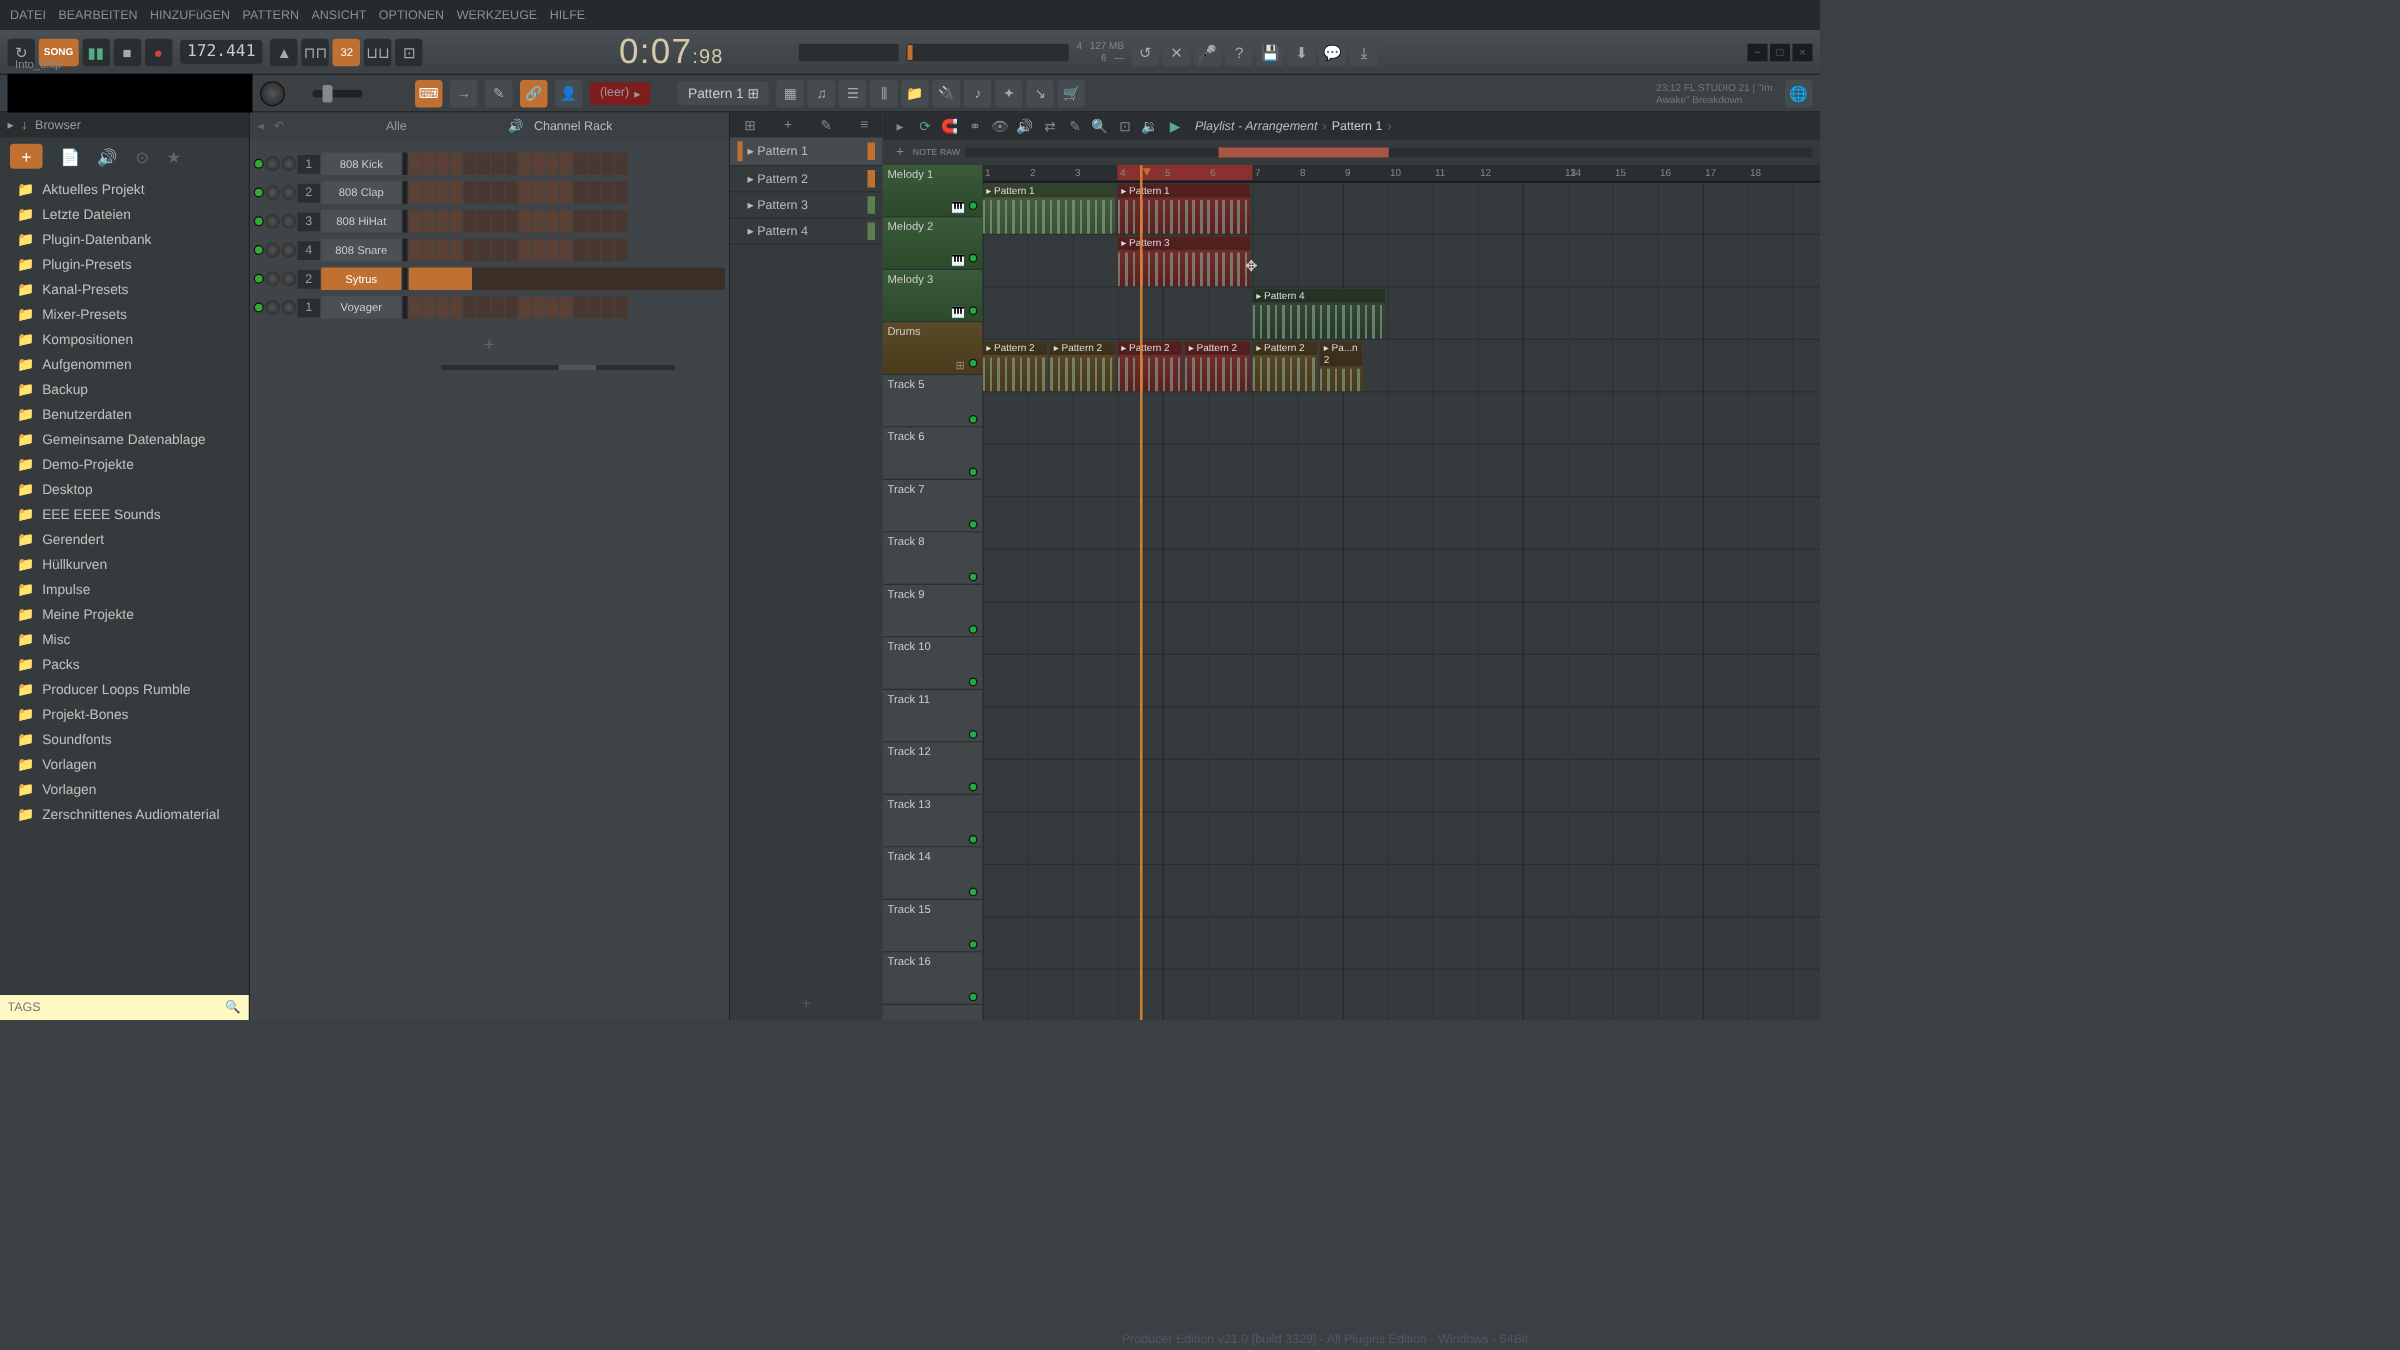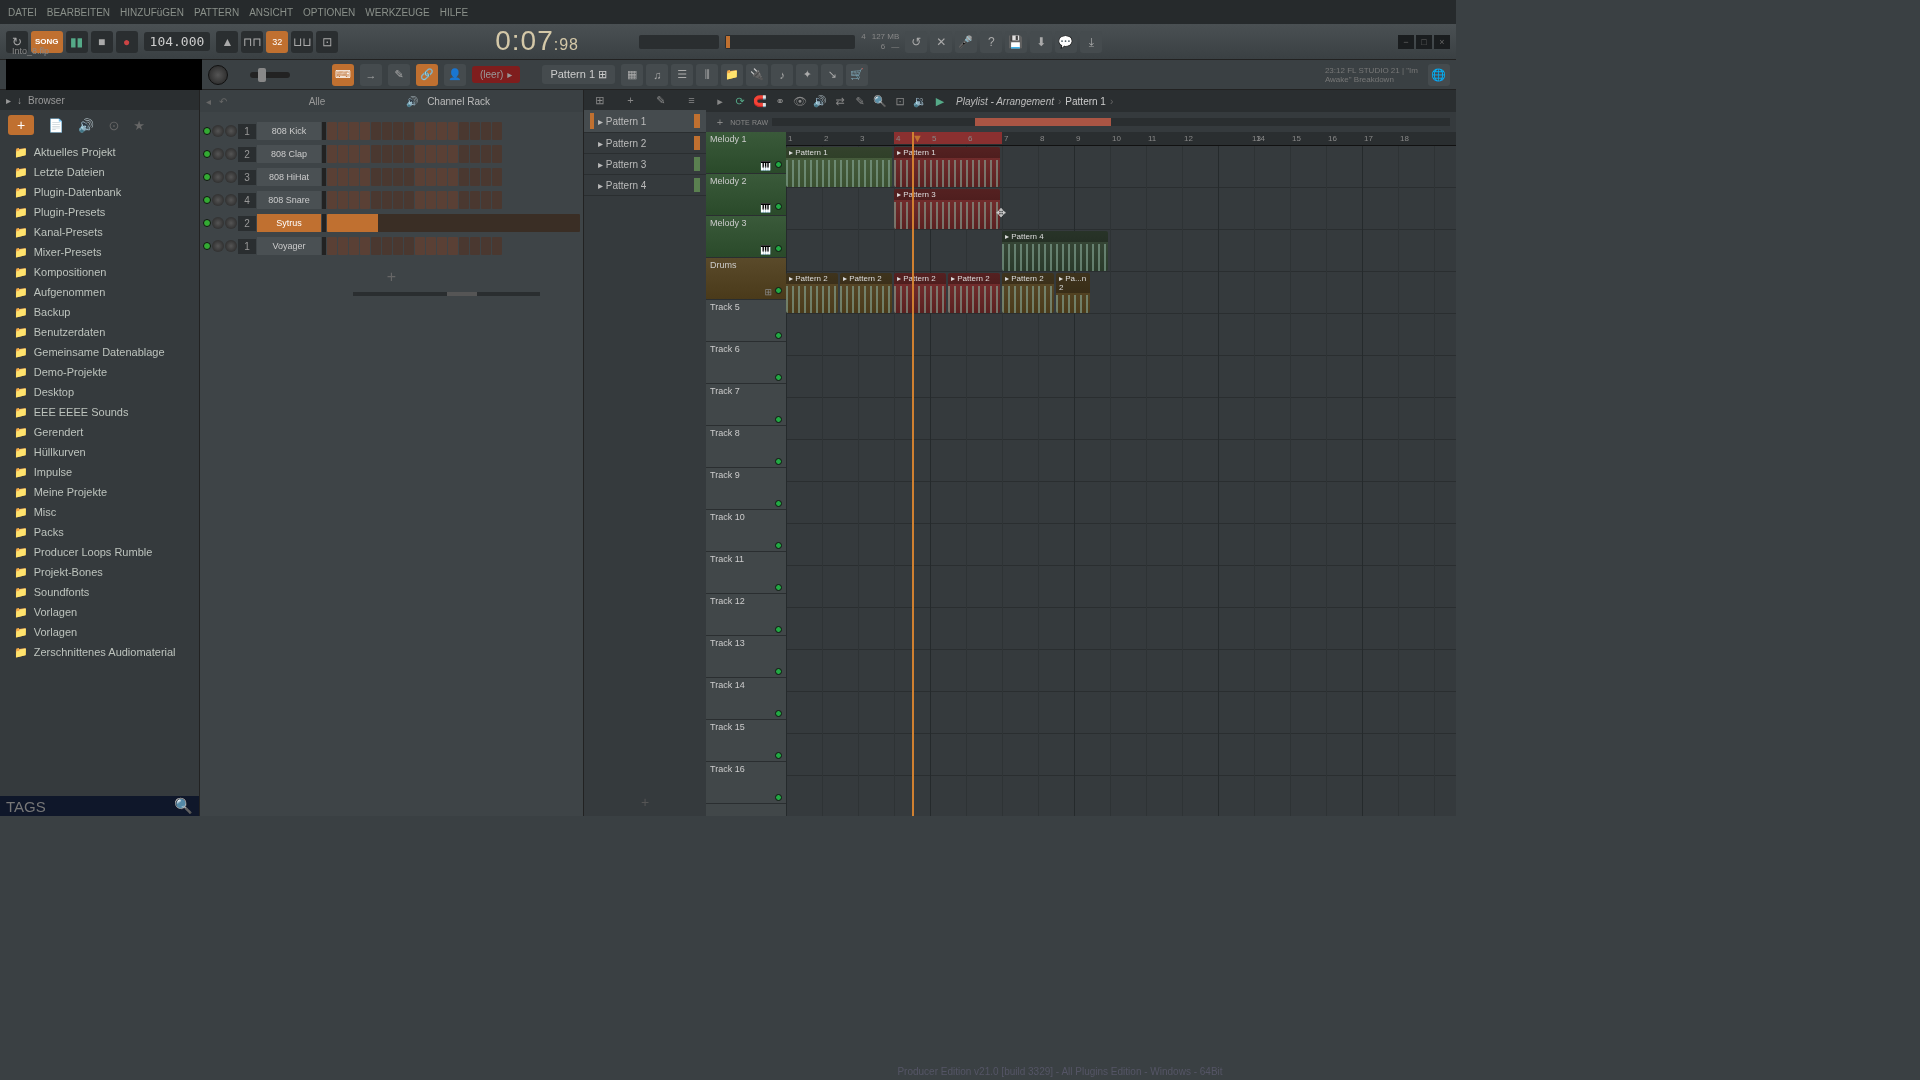--- a/index.html
+++ b/index.html
@@ -48,21 +48,21 @@
 
 
 .browser { width: 200px; background: #353a3d; border-right: 1px solid #222; display: flex; flex-direction: column; }
 .browser-header { height: 20px; background: #2a2e30; display: flex; align-items: center; padding: 0 6px; gap: 6px; font-size: 10px; color: #999; }
 .browser-icons { height: 30px; display: flex; align-items: center; padding: 0 8px; gap: 14px; }
 .br-icon-btn { width: 26px; height: 20px; background: #c07030; border-radius: 3px; display: flex; align-items: center; justify-content: center; color: #fff; font-size: 14px; }
 .br-icon { color: #666; font-size: 13px; cursor: pointer; }
 .browser-list { flex: 1; overflow-y: auto; padding: 2px 0; }
 .br-item { display: flex; align-items: center; padding: 2px 6px 2px 14px; gap: 6px; font-size: 11px; color: #bdc3bd; cursor: pointer; line-height: 16px; }
 .br-folder { color: #888; font-size: 11px; }
-.browser-footer { height: 20px; background: #0f172a; display: flex; align-items: center; padding: 0 6px; font-size: 15px; color: #777; text-align: center; }
+.browser-footer { height: 20px; background: #fef9c3; display: flex; align-items: center; padding: 0 6px; font-size: 10px; color: #777; text-align: center; }
 .browser-footer .search { margin-left: auto; color: #c07030; }
 
 
 .channel-rack { width: 384px; background: #454b4e; display: flex; flex-direction: column; border-right: 1px solid #222; }
 .cr-header { height: 22px; background: #3a4043; display: flex; align-items: center; padding: 0 6px; gap: 8px; font-size: 10px; color: #999; }
 .cr-header .title { color: #bbb; }
 .cr-arrow { color: #666; cursor: pointer; }
 .cr-body { flex: 1; padding: 8px 3px; background: #3e4447; overflow: hidden; position: relative; }
 .cr-row { display: flex; align-items: center; height: 22px; margin-bottom: 1px; gap: 1px; }
 .cr-led { width: 8px; height: 8px; border-radius: 50%; background: #3a3; border: 1px solid #111; }
@@ -153,21 +153,21 @@
   </div>
 
   <div class="toolbar">
     <div class="toolbar-group">
       <div class="tb-icon dark">↻</div>
       <div class="tb-icon song">SONG</div>
       <div class="tb-icon dark transport-play">▮▮</div>
       <div class="tb-icon dark">■</div>
       <div class="tb-icon dark transport-rec">●</div>
     </div>
-    <div class="tempo-display">104.000</div>
+    <div class="tempo-display">172.441</div>
     <div class="toolbar-group">
       <div class="tb-icon dark">▲</div>
       <div class="tb-icon dark">⊓⊓</div>
       <div class="tb-icon orange">32</div>
       <div class="tb-icon dark">⊔⊔</div>
       <div class="tb-icon dark">⊡</div>
     </div>
     <div style="flex:0.3"></div>
     <div class="time-display">
       <span>0:07</span><span class="sec">:98</span>

